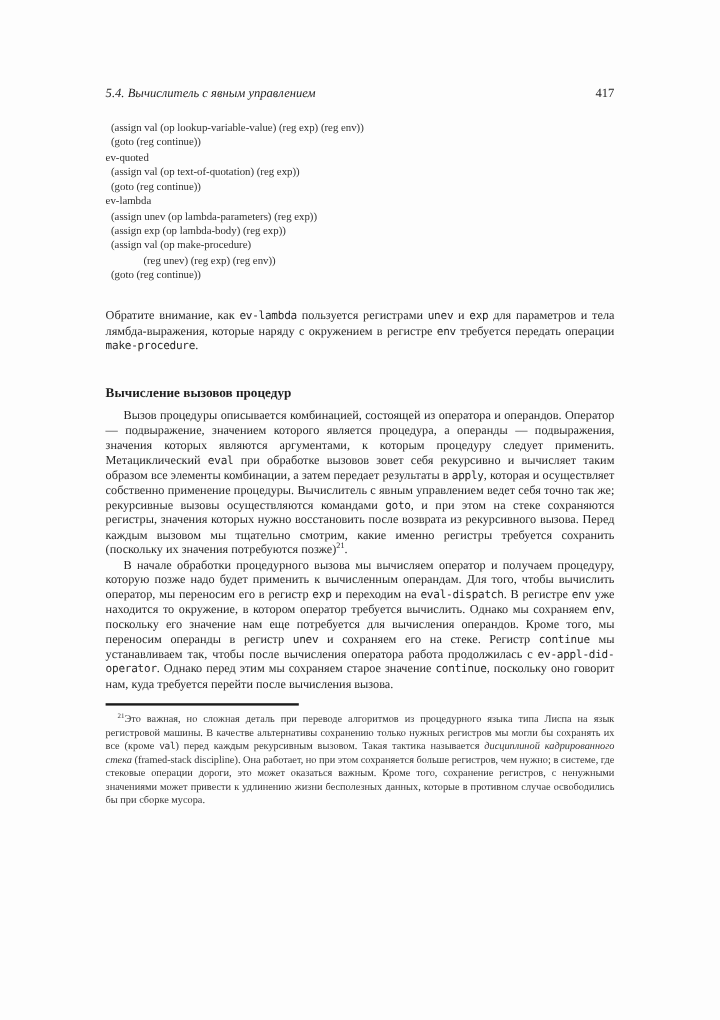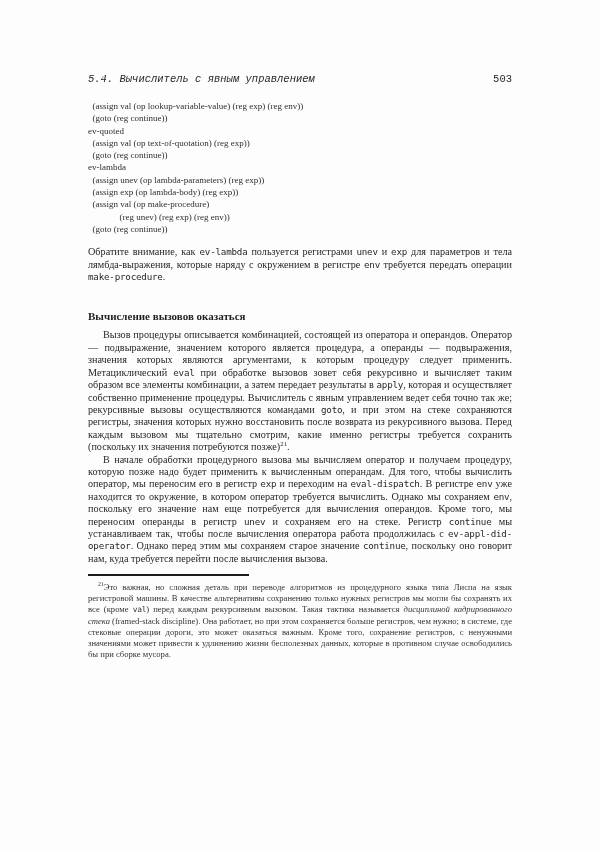--- a/index.html
+++ b/index.html
@@ -18,41 +18,40 @@
     position: absolute;
     top: 73px; left: 88px;
     width: 424px;
   }
   .header {
     display: flex;
     justify-content: space-between;
     align-items: baseline;
     font-size: 10.5px;
     line-height: 12px;
-    font-family: Liberation Mono, monospace;
   }
   .running-title { font-style: italic; }
   .page-number { font-style: normal; }
   .code-block {
     margin: 15px 0 0 0;
     font-family: Liberation Serif, serif;
     font-size: 9px;
     line-height: 12.3px;
     white-space: pre;
     color: #2e2e2e;
   }
   .para {
     margin: 0;
     font-size: 10.2px;
     line-height: 12.4px;
     text-align: justify;
     hyphens: auto;
     -webkit-hyphens: auto;
   }
-  .para.first { margin-top: 11px; }
+  .para.first { margin-top: 23px; }
   .para.indent { text-indent: 15px; }
   .section-heading {
     margin: 27px 0 7px 0;
     font-size: 11px;
     font-weight: bold;
     font-family: "Liberation Serif", serif;
     color: #1f1f1f;
   }
   .seg-code {
     font-family: "DejaVu Sans Mono", monospace;
@@ -84,38 +83,38 @@
   .footnote .seg-sup { font-size: 5.8px; }
 </style>
 </head>
 <body>
 
 <div class="page">
   <div class="content">
 
     <div class="header">
       <span class="running-title">5.4. Вычислитель с явным управлением</span>
-      <span class="page-number">503</span>
+      <span class="page-number">417</span>
     </div>
 
     <pre class="code-block">  (assign val (op lookup-variable-value) (reg exp) (reg env))
   (goto (reg continue))
 ev-quoted
   (assign val (op text-of-quotation) (reg exp))
   (goto (reg continue))
 ev-lambda
   (assign unev (op lambda-parameters) (reg exp))
   (assign exp (op lambda-body) (reg exp))
   (assign val (op make-procedure)
               (reg unev) (reg exp) (reg env))
   (goto (reg continue))</pre>
 
     <p class="para first"><span class="seg-plain">Обратите внимание, как </span><span class="seg-code">ev-lambda</span><span class="seg-plain"> пользуется регистрами </span><span class="seg-code">unev</span><span class="seg-plain"> и </span><span class="seg-code">exp</span><span class="seg-plain"> для параметров и тела лямбда-выражения, которые наряду с окружением в регистре </span><span class="seg-code">env</span><span class="seg-plain"> требуется передать операции </span><span class="seg-code">make-procedure</span><span class="seg-plain">.</span></p>
 
-    <h3 class="section-heading">Вычисление вызовов оказаться</h3>
+    <h3 class="section-heading">Вычисление вызовов процедур</h3>
 
     <p class="para indent"><span class="seg-plain">Вызов процедуры описывается комбинацией, состоящей из оператора и операндов. Оператор — подвыражение, значением которого является процедура, а операнды — подвыражения, значения которых являются аргументами, к которым процедуру следует применить. Метациклический </span><span class="seg-code">eval</span><span class="seg-plain"> при обработке вызовов зовет себя рекурсивно и вычисляет таким образом все элементы комбинации, а затем передает результаты в </span><span class="seg-code">apply</span><span class="seg-plain">, которая и осуществляет собственно применение процедуры. Вычислитель с явным управлением ведет себя точно так же; рекурсивные вызовы осуществляются командами </span><span class="seg-code">goto</span><span class="seg-plain">, и при этом на стеке сохраняются регистры, значения которых нужно восстановить после возврата из рекурсивного вызова. Перед каждым вызовом мы тщательно смотрим, какие именно регистры требуется сохранить (поскольку их значения потребуются позже)</span><span class="seg-sup">21</span><span class="seg-plain">.</span></p>
 
     <p class="para indent"><span class="seg-plain">В начале обработки процедурного вызова мы вычисляем оператор и получаем процедуру, которую позже надо будет применить к вычисленным операндам. Для того, чтобы вычислить оператор, мы переносим его в регистр </span><span class="seg-code">exp</span><span class="seg-plain"> и переходим на </span><span class="seg-code">eval-dispatch</span><span class="seg-plain">. В регистре </span><span class="seg-code">env</span><span class="seg-plain"> уже находится то окружение, в котором оператор требуется вычислить. Однако мы сохраняем </span><span class="seg-code">env</span><span class="seg-plain">, поскольку его значение нам еще потребуется для вычисления операндов. Кроме того, мы переносим операнды в регистр </span><span class="seg-code">unev</span><span class="seg-plain"> и сохраняем его на стеке. Регистр </span><span class="seg-code">continue</span><span class="seg-plain"> мы устанавливаем так, чтобы после вычисления оператора работа продолжилась с </span><span class="seg-code">ev-appl-did-operator</span><span class="seg-plain">. Однако перед этим мы сохраняем старое значение </span><span class="seg-code">continue</span><span class="seg-plain">, поскольку оно говорит нам, куда требуется перейти после вычисления вызова.</span></p>
 
     <div class="footnote-area">
       <div class="footnote-rule"></div>
       <p class="footnote"><span class="seg-sup">21</span><span class="seg-plain">Это важная, но сложная деталь при переводе алгоритмов из процедурного языка типа Лиспа на язык регистровой машины. В качестве альтернативы сохранению только нужных регистров мы могли бы сохранять их все (кроме </span><span class="seg-code">val</span><span class="seg-plain">) перед каждым рекурсивным вызовом. Такая тактика называется </span><span class="seg-i">дисциплиной кадрированного стека</span><span class="seg-plain"> (framed-stack discipline). Она работает, но при этом сохраняется больше регистров, чем нужно; в системе, где стековые операции дороги, это может оказаться важным. Кроме того, сохранение регистров, с ненужными значениями может привести к удлинению жизни бесполезных данных, которые в противном случае освободились бы при сборке мусора.</span></p>
     </div>
 

